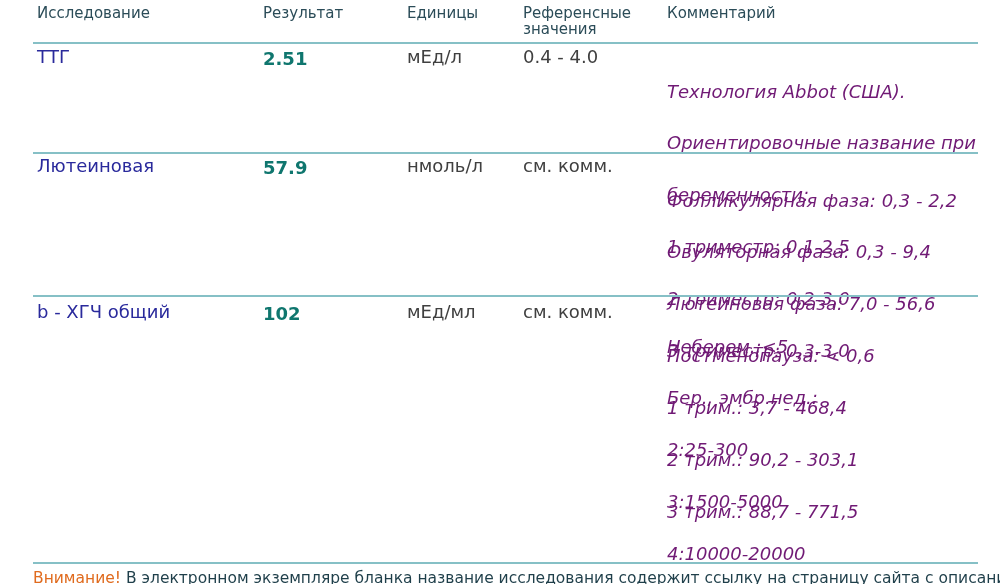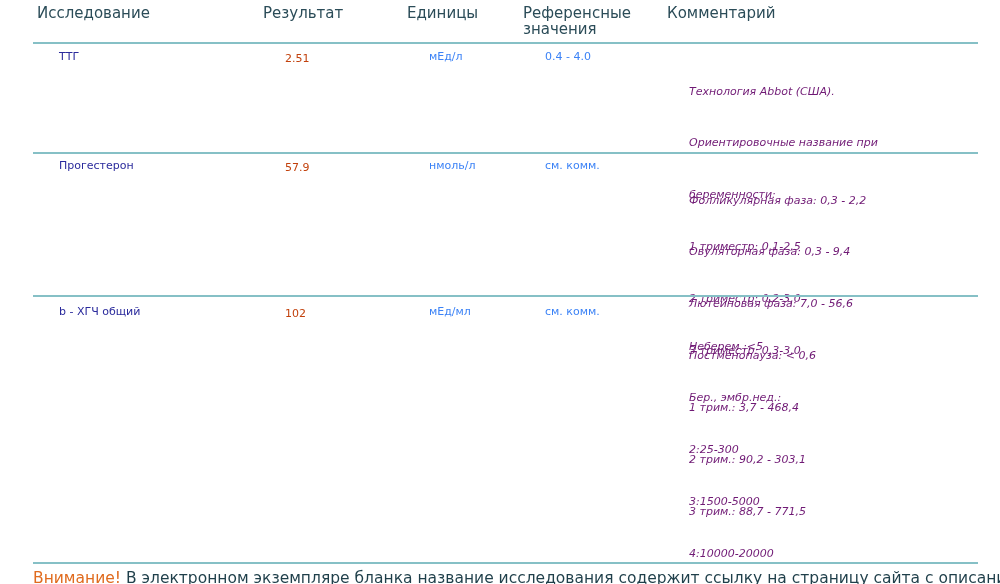--- a/index.html
+++ b/index.html
@@ -12,24 +12,24 @@
   .col { position: absolute; }
   .c-name { left: 37px; }
   .c-res { left: 263px; }
   .c-unit { left: 407px; }
   .c-ref { left: 523px; }
   .c-comm { left: 667px; }
   .hdr { position: absolute; top: 0; left: 0; width: 980px; height: 44px; }
   .hdr .col { top: 5px; font-size: 15px; line-height: 16px; color: #2b4c58; }
   .hline { position: absolute; left: 33px; width: 945px; height: 2px; background: #86c0c6; }
   .row { position: absolute; left: 0; width: 1000px; }
-  .row .col { top: 4px; font-size: 11px; line-height: 17.3px; margin-left: 22px; }
+  .row .col { top: 4px; font-size: 18px; line-height: 17.3px; }
   .name { color: #2a2a9c; }
-  .val { font-weight: normal; color: #c2410c; top: 6px !important; }
-  .unit, .ref { color: #3b82f6; }
+  .val { font-weight: bold; color: #0f766e; top: 6px !important; }
+  .unit, .ref { color: #404040; }
   .comm { color: #701a75; white-space: pre; font-style: italic; }
   .comm div { height: 17.3px; }
   .warning {
     position: absolute; left: 33px; top: 569px; font-size: 15.5px; line-height: 18px;
     white-space: nowrap; color: #1f3f4a;
   }
   .warning .attn { color: #e06b1e; }
 </style>
 </head>
 <body>
@@ -60,21 +60,21 @@
       <div>беременности:</div>
       <div>1 триместр: 0,1-2,5</div>
       <div>2 триместр: 0,2-3,0</div>
       <div>3 триместр: 0,3-3,0</div>
     </div>
   </div>
 
   <div class="hline" style="top:152px"></div>
 
   <div class="row" style="top:153px;height:142px">
-    <div class="col c-name name">Прогестерон</div>
+    <div class="col c-name name">Лютеиновая</div>
     <div class="col c-res val">57.9</div>
     <div class="col c-unit unit">нмоль/л</div>
     <div class="col c-ref ref">см. комм.</div>
     <div class="col c-comm comm">
       <div>Фолликулярная фаза: 0,3 - 2,2</div>
       <div>Овуляторная фаза: 0,3 - 9,4</div>
       <div>Лютеиновая фаза: 7,0 - 56,6</div>
       <div>Постменопауза: &lt; 0,6</div>
       <div>1 трим.: 3,7 - 468,4</div>
       <div>2 трим.: 90,2 - 303,1</div>

